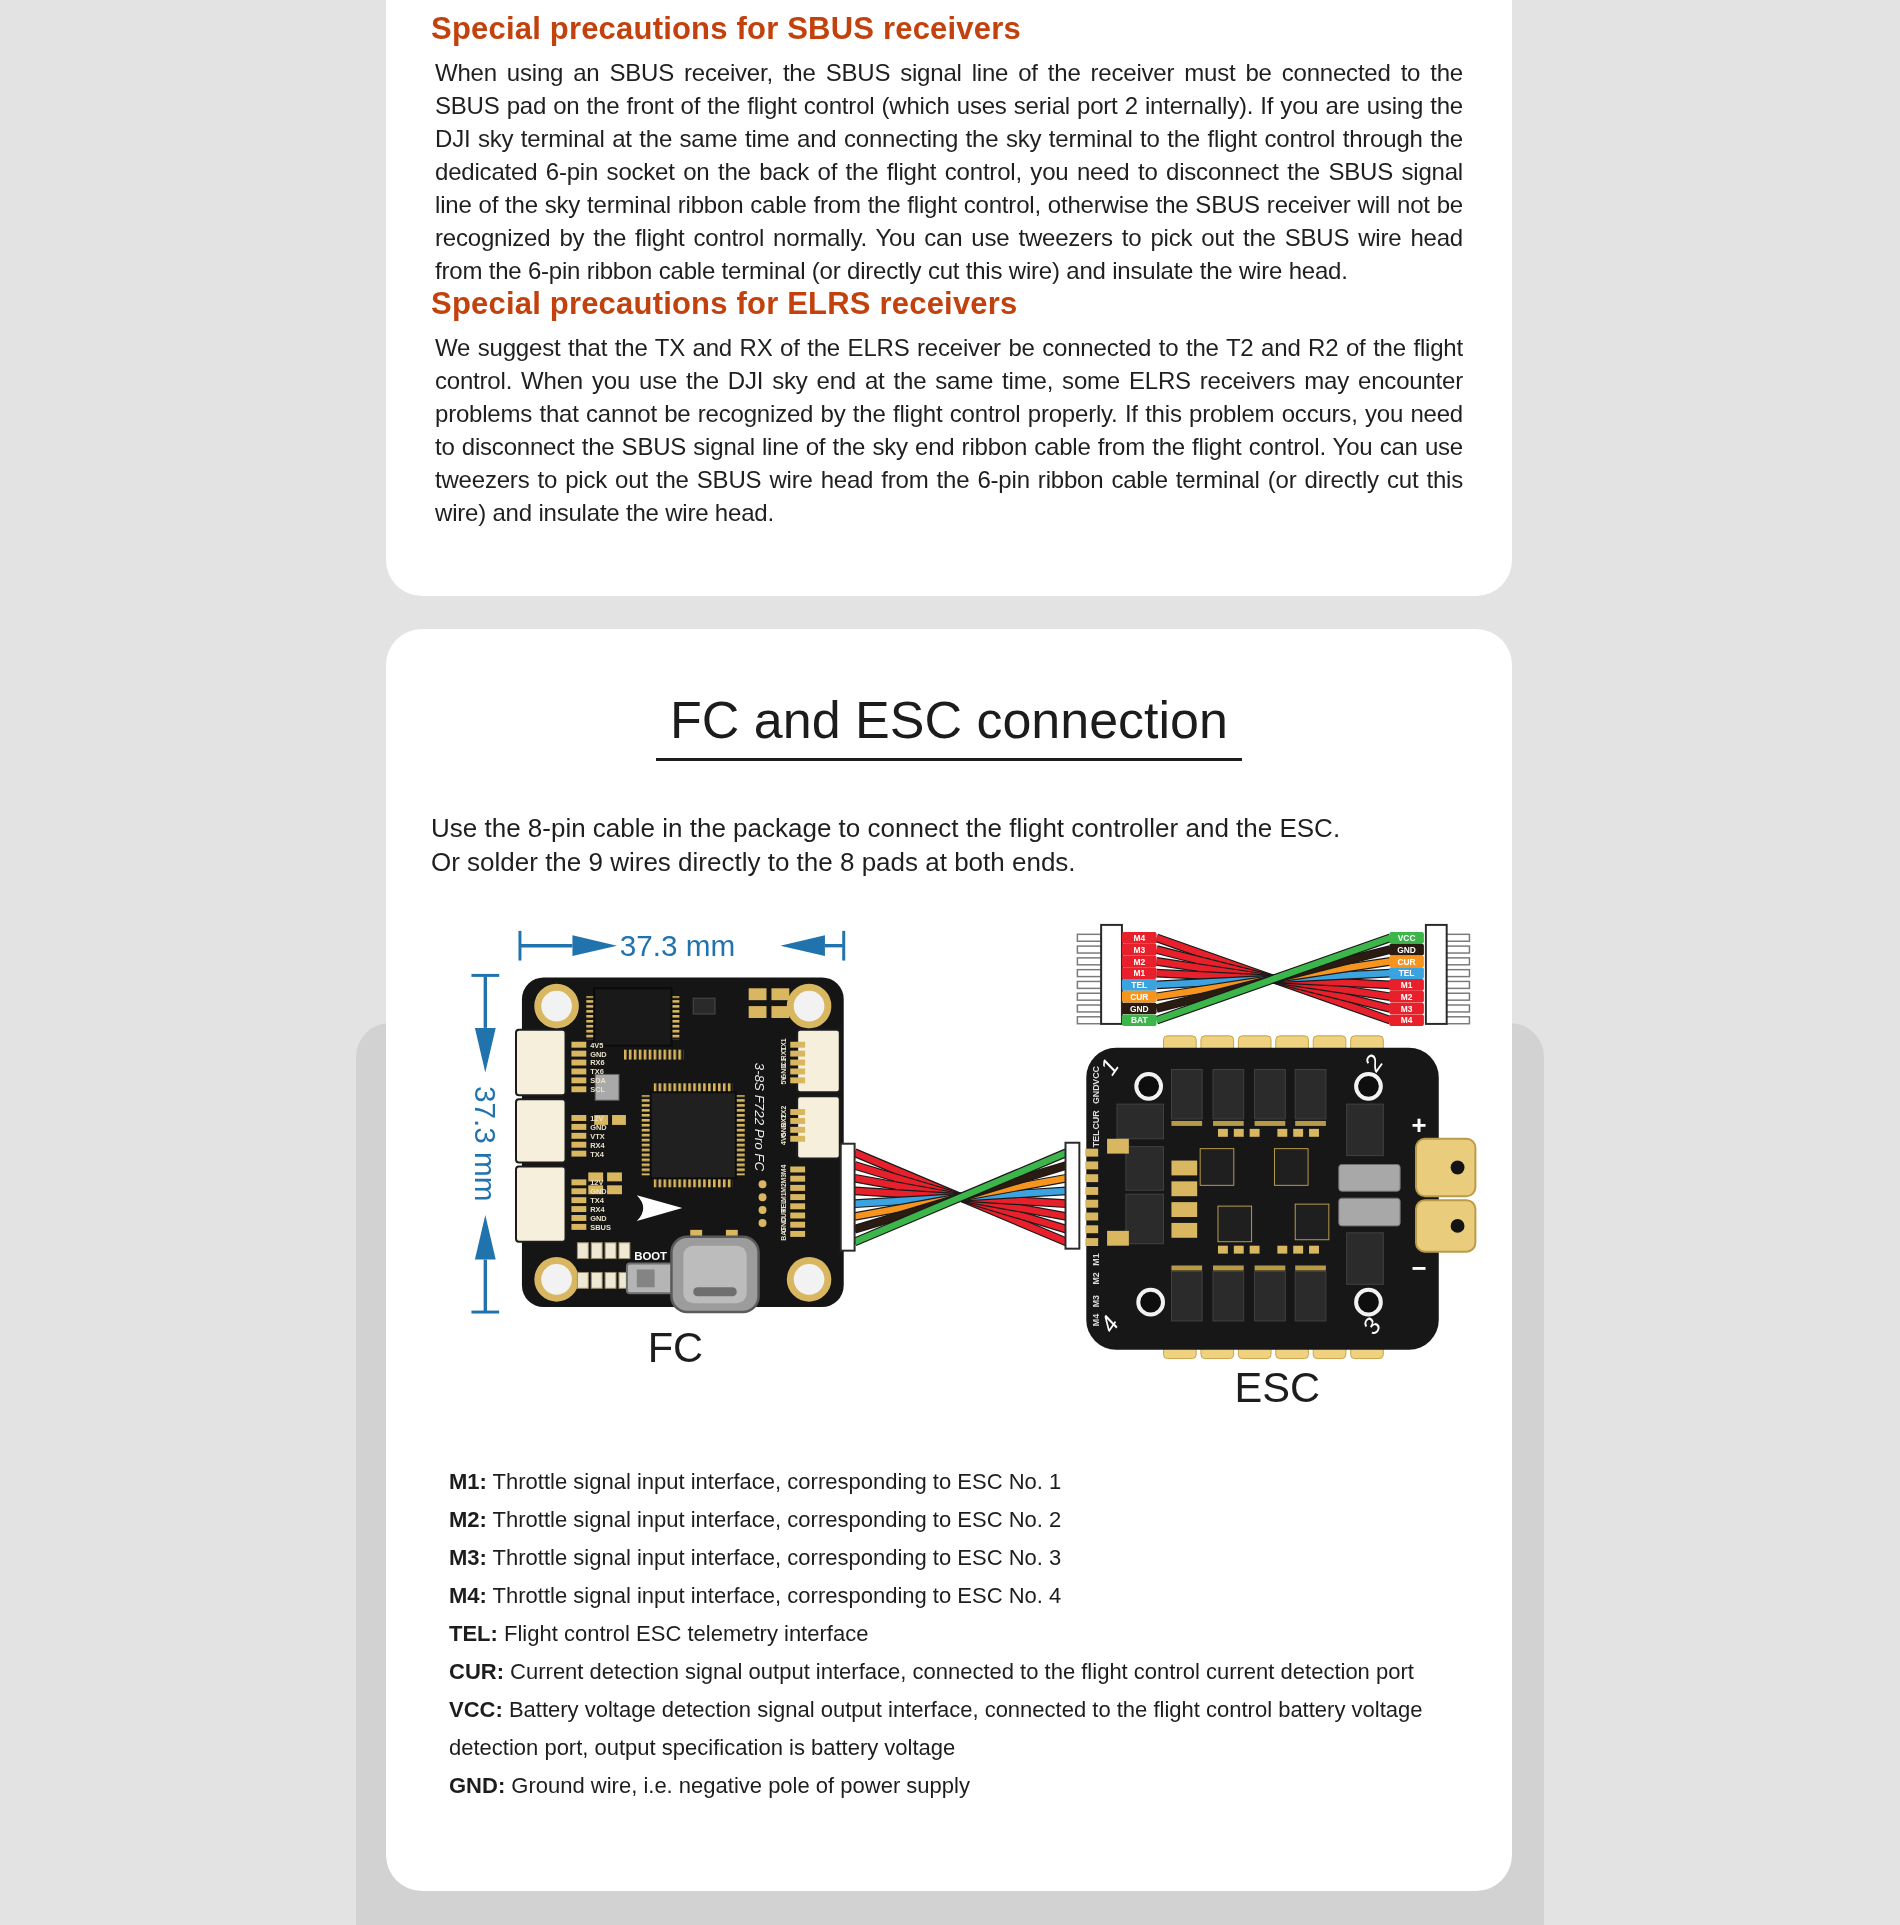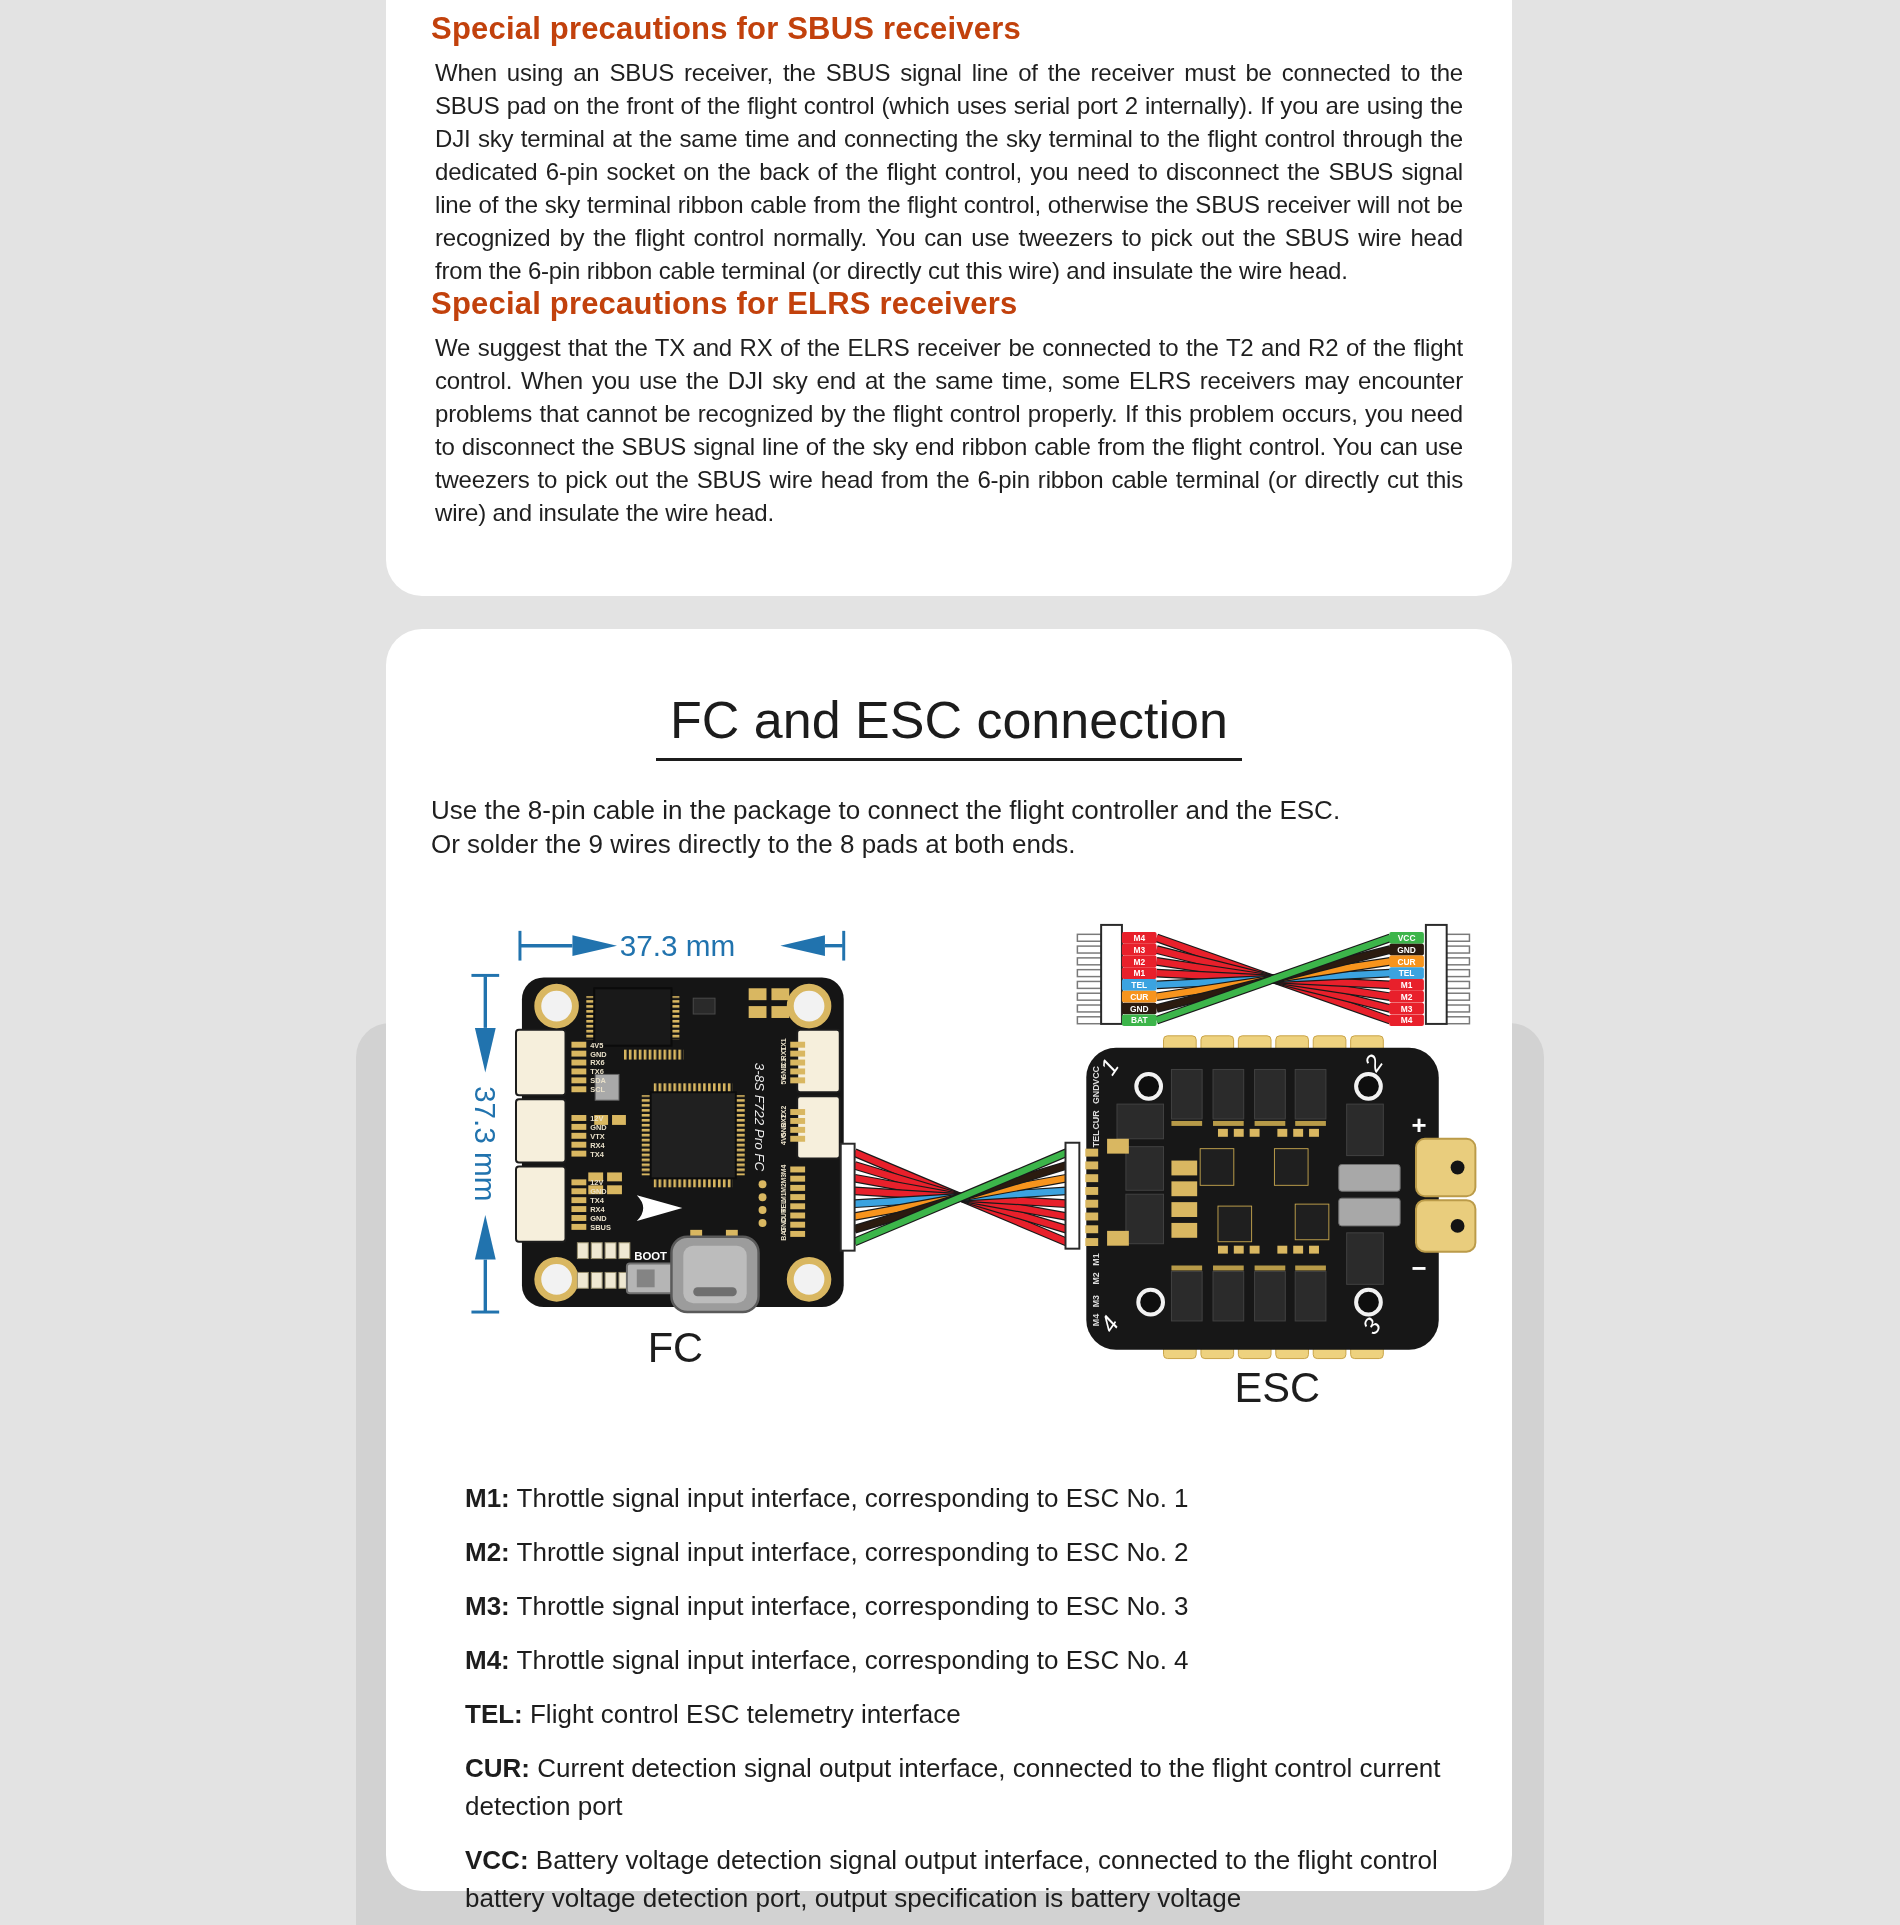--- a/index.html
+++ b/index.html
@@ -10,25 +10,25 @@
   .card{position:absolute;left:386px;width:1126px;background:#ffffff;border-radius:36px;}
   .card-top{top:-69px;height:665px;padding:0 49px 0 45px;box-sizing:border-box;}
   .card-bottom{top:629px;height:1262px;}
   h2.sec{color:#c2410c;font-size:31px;font-weight:700;margin:0;line-height:34px;letter-spacing:0.2px;}
   h2.sec.first{margin-top:81px;}
   h2.sec.second{}
   p.body{font-size:24px;line-height:33px;letter-spacing:-0.2px;text-align:justify;
          margin:10px 0 0 4px;color:#1f1f1f;}
   h1.conn-title{text-align:center;margin:61px 0 0 0;font-size:52px;font-weight:400;color:#1c1c1c;}
   h1.conn-title span{display:inline-block;border-bottom:3px solid #1c1c1c;padding:0 14px 8px 14px;}
-  p.intro{margin:32px 0 0 45px;font-size:26px;line-height:34px;color:#1f1f1f;}
+  p.intro{margin:50px 0 0 45px;font-size:26px;line-height:34px;color:#1f1f1f;}
   .diagram-svg{position:absolute;left:30px;top:287px;width:1099px;height:500px;}
   svg text{font-family:"Liberation Sans",sans-serif;}
   .pin-list{position:absolute;left:63px;top:834px;width:1042px;color:#1d1d1d;}
-  .pin-list p{margin:16px;font-size:26px;line-height:38px;}
+  .pin-list p{margin:0;font-size:22px;line-height:38px;}
   .pin-list b{font-weight:700;}
 </style>
 </head>
 <body>
 
 <div class="canvas">
   <div class="underlay"></div>
 
   <section class="card card-top">
     <h2 class="sec first">Special precautions for SBUS receivers</h2>

